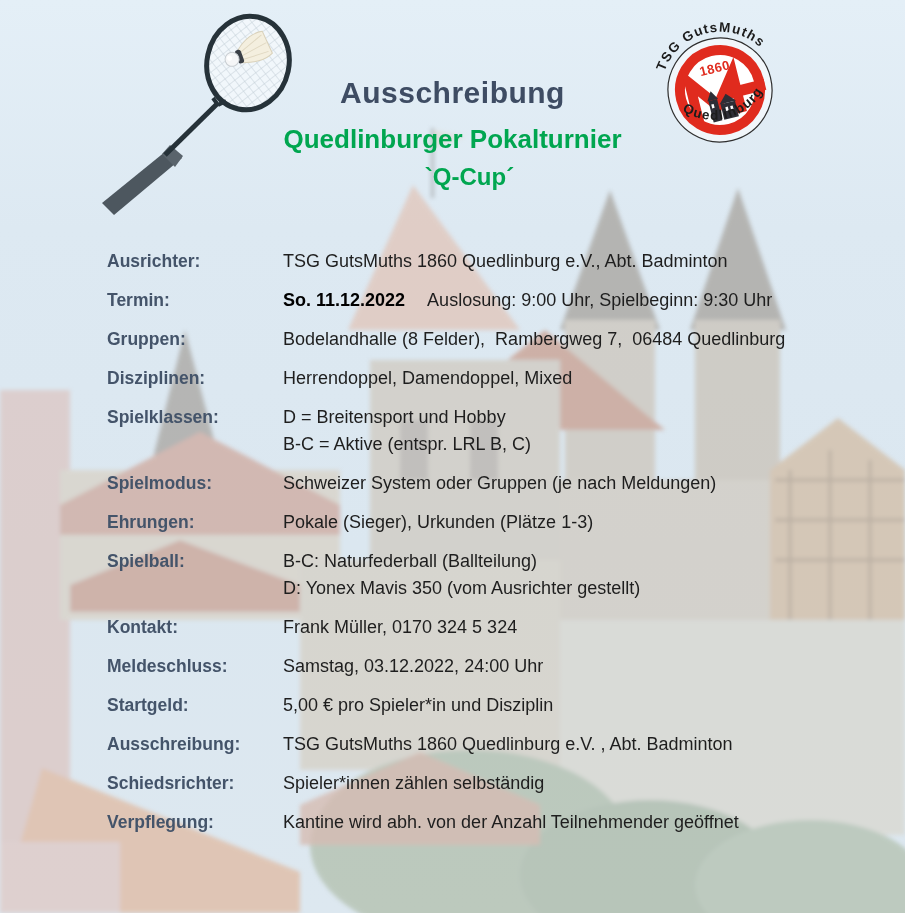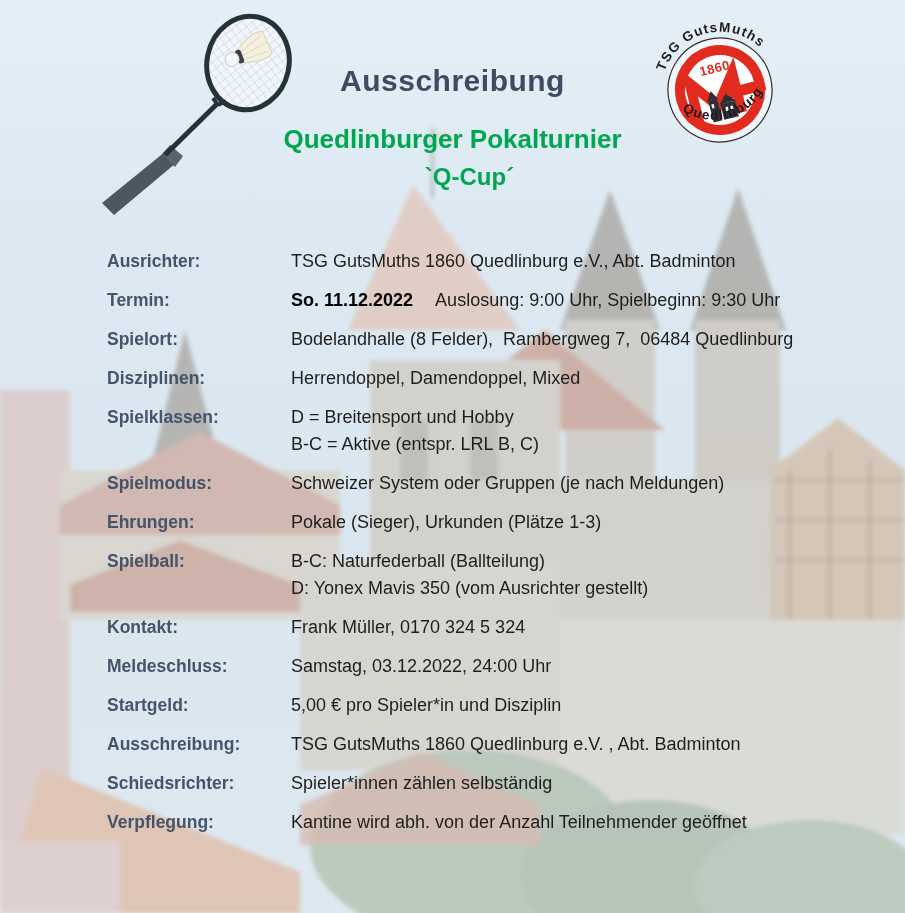--- a/index.html
+++ b/index.html
@@ -18,34 +18,34 @@
     position:relative;width:905px;height:913px;overflow:hidden;
     background:linear-gradient(180deg,#e4eff7 0%,#dde9f2 25%,#dbe7f0 60%,#dde8f0 100%);
   }
   .bg-photo{position:absolute;left:0;top:0;z-index:0;pointer-events:none;}
   .content{position:relative;z-index:1;width:100%;height:100%;}
 
   .racket-wrap{position:absolute;left:83px;top:6px;width:215px;height:212px;}
   .logo-wrap{position:absolute;left:638px;top:4px;width:164px;height:176px;}
 
   .title{
-    position:absolute;left:0;right:0;top:64px;margin:0;text-align:center;
+    position:absolute;left:0;right:0;top:64px;margin:12px;text-align:center;
     font-size:30px;font-weight:700;color:var(--heading);letter-spacing:.5px;
   }
   .subtitle{
     position:absolute;left:0;right:0;top:124px;text-align:center;
     font-size:26px;font-weight:700;color:var(--accent-green);
   }
   .cup{
     position:absolute;left:0;right:0;top:163px;text-align:center;
     font-size:24px;font-weight:700;color:var(--accent-green);padding-left:34px;
   }
 
   .info-table{position:absolute;left:107px;top:248px;width:690px;}
-  .row{display:flex;margin-bottom:12px;gap:8px;}
+  .row{display:flex;margin-bottom:12px;}
   .label{
     flex:0 0 176px;font-weight:700;color:var(--label);
     font-size:17.5px;line-height:27px;
   }
   .value{flex:1;}
   .vline{
     font-size:18px;line-height:27px;color:var(--text);white-space:pre-wrap;
   }
   .vbold{font-weight:700;color:#000;margin-right:22px;}
 
@@ -184,21 +184,21 @@
       </div>
 
       <div class="row">
         <div class="label">Termin:</div>
         <div class="value">
             <div class="vline"><span class="vbold">So. 11.12.2022</span><span>Auslosung: 9:00 Uhr, Spielbeginn: 9:30 Uhr</span></div>
           </div>
       </div>
 
       <div class="row">
-        <div class="label">Spielort:</div>
+        <div class="label">Gruppen:</div>
         <div class="value">
             <div class="vline">Bodelandhalle (8 Felder),  Rambergweg 7,  06484 Quedlinburg</div>
           </div>
       </div>
 
       <div class="row">
         <div class="label">Disziplinen:</div>
         <div class="value">
             <div class="vline">Herrendoppel, Damendoppel, Mixed</div>
           </div>

